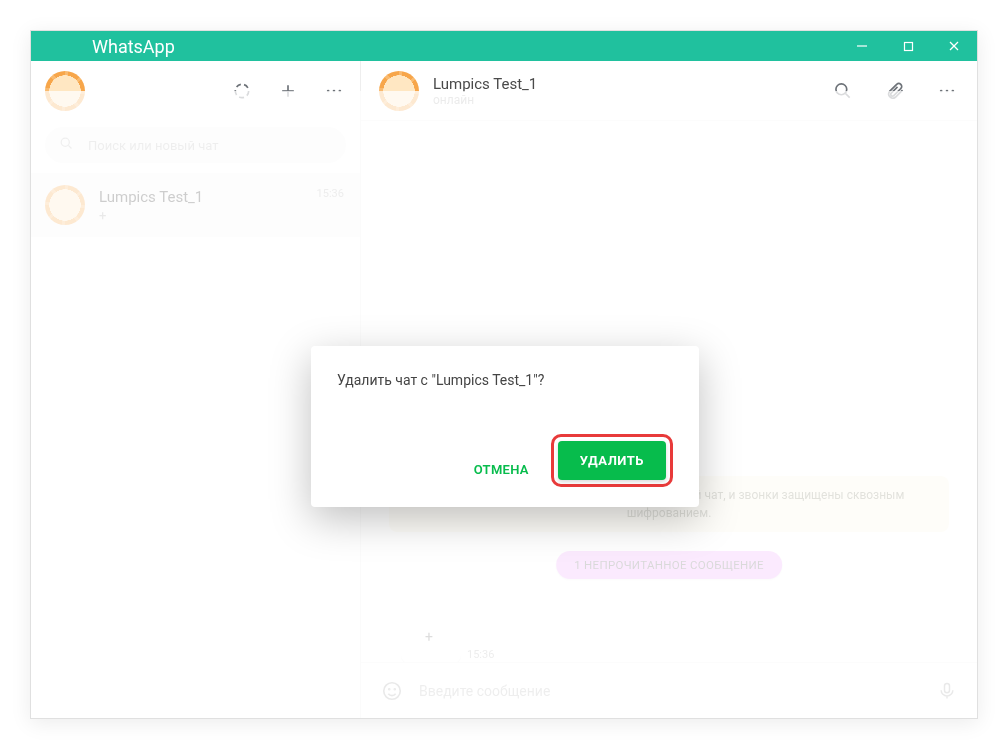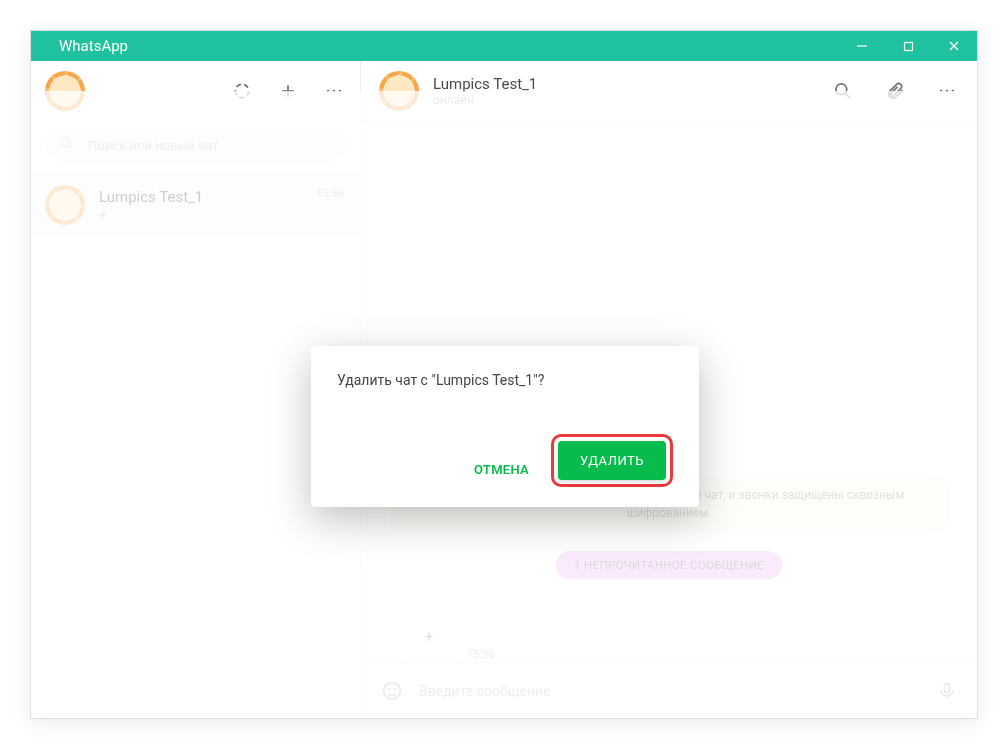--- a/index.html
+++ b/index.html
@@ -2,21 +2,21 @@
 <html><head>
 <meta charset="utf-8">
 <style>
   * { box-sizing: border-box; margin: 0; padding: 0; font-family: -apple-system, "Segoe UI", Roboto, Arial, sans-serif; }
   body { background: #fff; width: 1008px; height: 749px; overflow: hidden; position: relative; }
 
   .window { position: absolute; left: 30px; top: 30px; width: 948px; height: 689px; background: #fff; border: 1px solid #e0e0e0; box-shadow: 0 4px 20px rgba(0,0,0,0.08); }
 
   
   .titlebar { height: 30px; background: #20c19e; display: flex; align-items: center; justify-content: space-between; color: #fff; }
-  .titlebar .title { font-size: 15px; padding-left: 28px; }
+  .titlebar .title { font-size: 18px; padding-left: 20px; margin-left: 41px; }
   .win-controls { display: flex; height: 100%; }
   .win-btn { width: 46px; height: 100%; display: flex; align-items: center; justify-content: center; cursor: pointer; }
   .win-btn svg { stroke: #fff; }
 
   .app-body { display: flex; height: calc(100% - 30px); position: relative; }
 
   
   .left-pane { width: 330px; border-right: 1px solid #eee; display: flex; flex-direction: column; background: #fff; }
   .left-header { height: 60px; display: flex; align-items: center; padding: 0 14px; gap: 8px; }
   .avatar { width: 40px; height: 40px; border-radius: 50%; flex-shrink: 0; }
@@ -64,21 +64,21 @@
 
   
   .overlay { position:absolute; inset:30px 0 0 0; background:rgba(255,255,255,0.75); }
 
   
   .dialog { position:absolute; left:280px; top:285px; width:388px; background:#fff; border-radius:4px; box-shadow:0 12px 40px rgba(0,0,0,0.25); padding: 26px 26px 20px; }
   .dialog-text { font-size:14px; color:#444; }
   .dialog-actions { display:flex; justify-content:flex-end; align-items:flex-end; gap:16px; margin-top:46px; }
   .btn-text { color:#07bc4c; font-size:13px; font-weight:600; letter-spacing:0.3px; cursor:pointer; padding:10px 6px; }
   .btn-primary-wrap { border:3px solid #e83a3a; border-radius:10px; padding:4px; }
-  .btn-primary { background:#07bc4c; color:#fff; font-size:13px; font-weight:400; letter-spacing:0.5px; padding:12px 22px; border-radius:4px; border:none; cursor:pointer; box-shadow:0 2px 4px rgba(0,0,0,0.15); }
+  .btn-primary { background:#07bc4c; color:#fff; font-size:13px; font-weight:700; letter-spacing:0.5px; padding:12px 22px; border-radius:4px; border:none; cursor:pointer; box-shadow:0 2px 4px rgba(0,0,0,0.15); }
 
 </style>
 </head>
 <body>
 
 <div class="window">
 
   <div class="titlebar">
     <div class="title">WhatsApp</div>
     <div class="win-controls">

